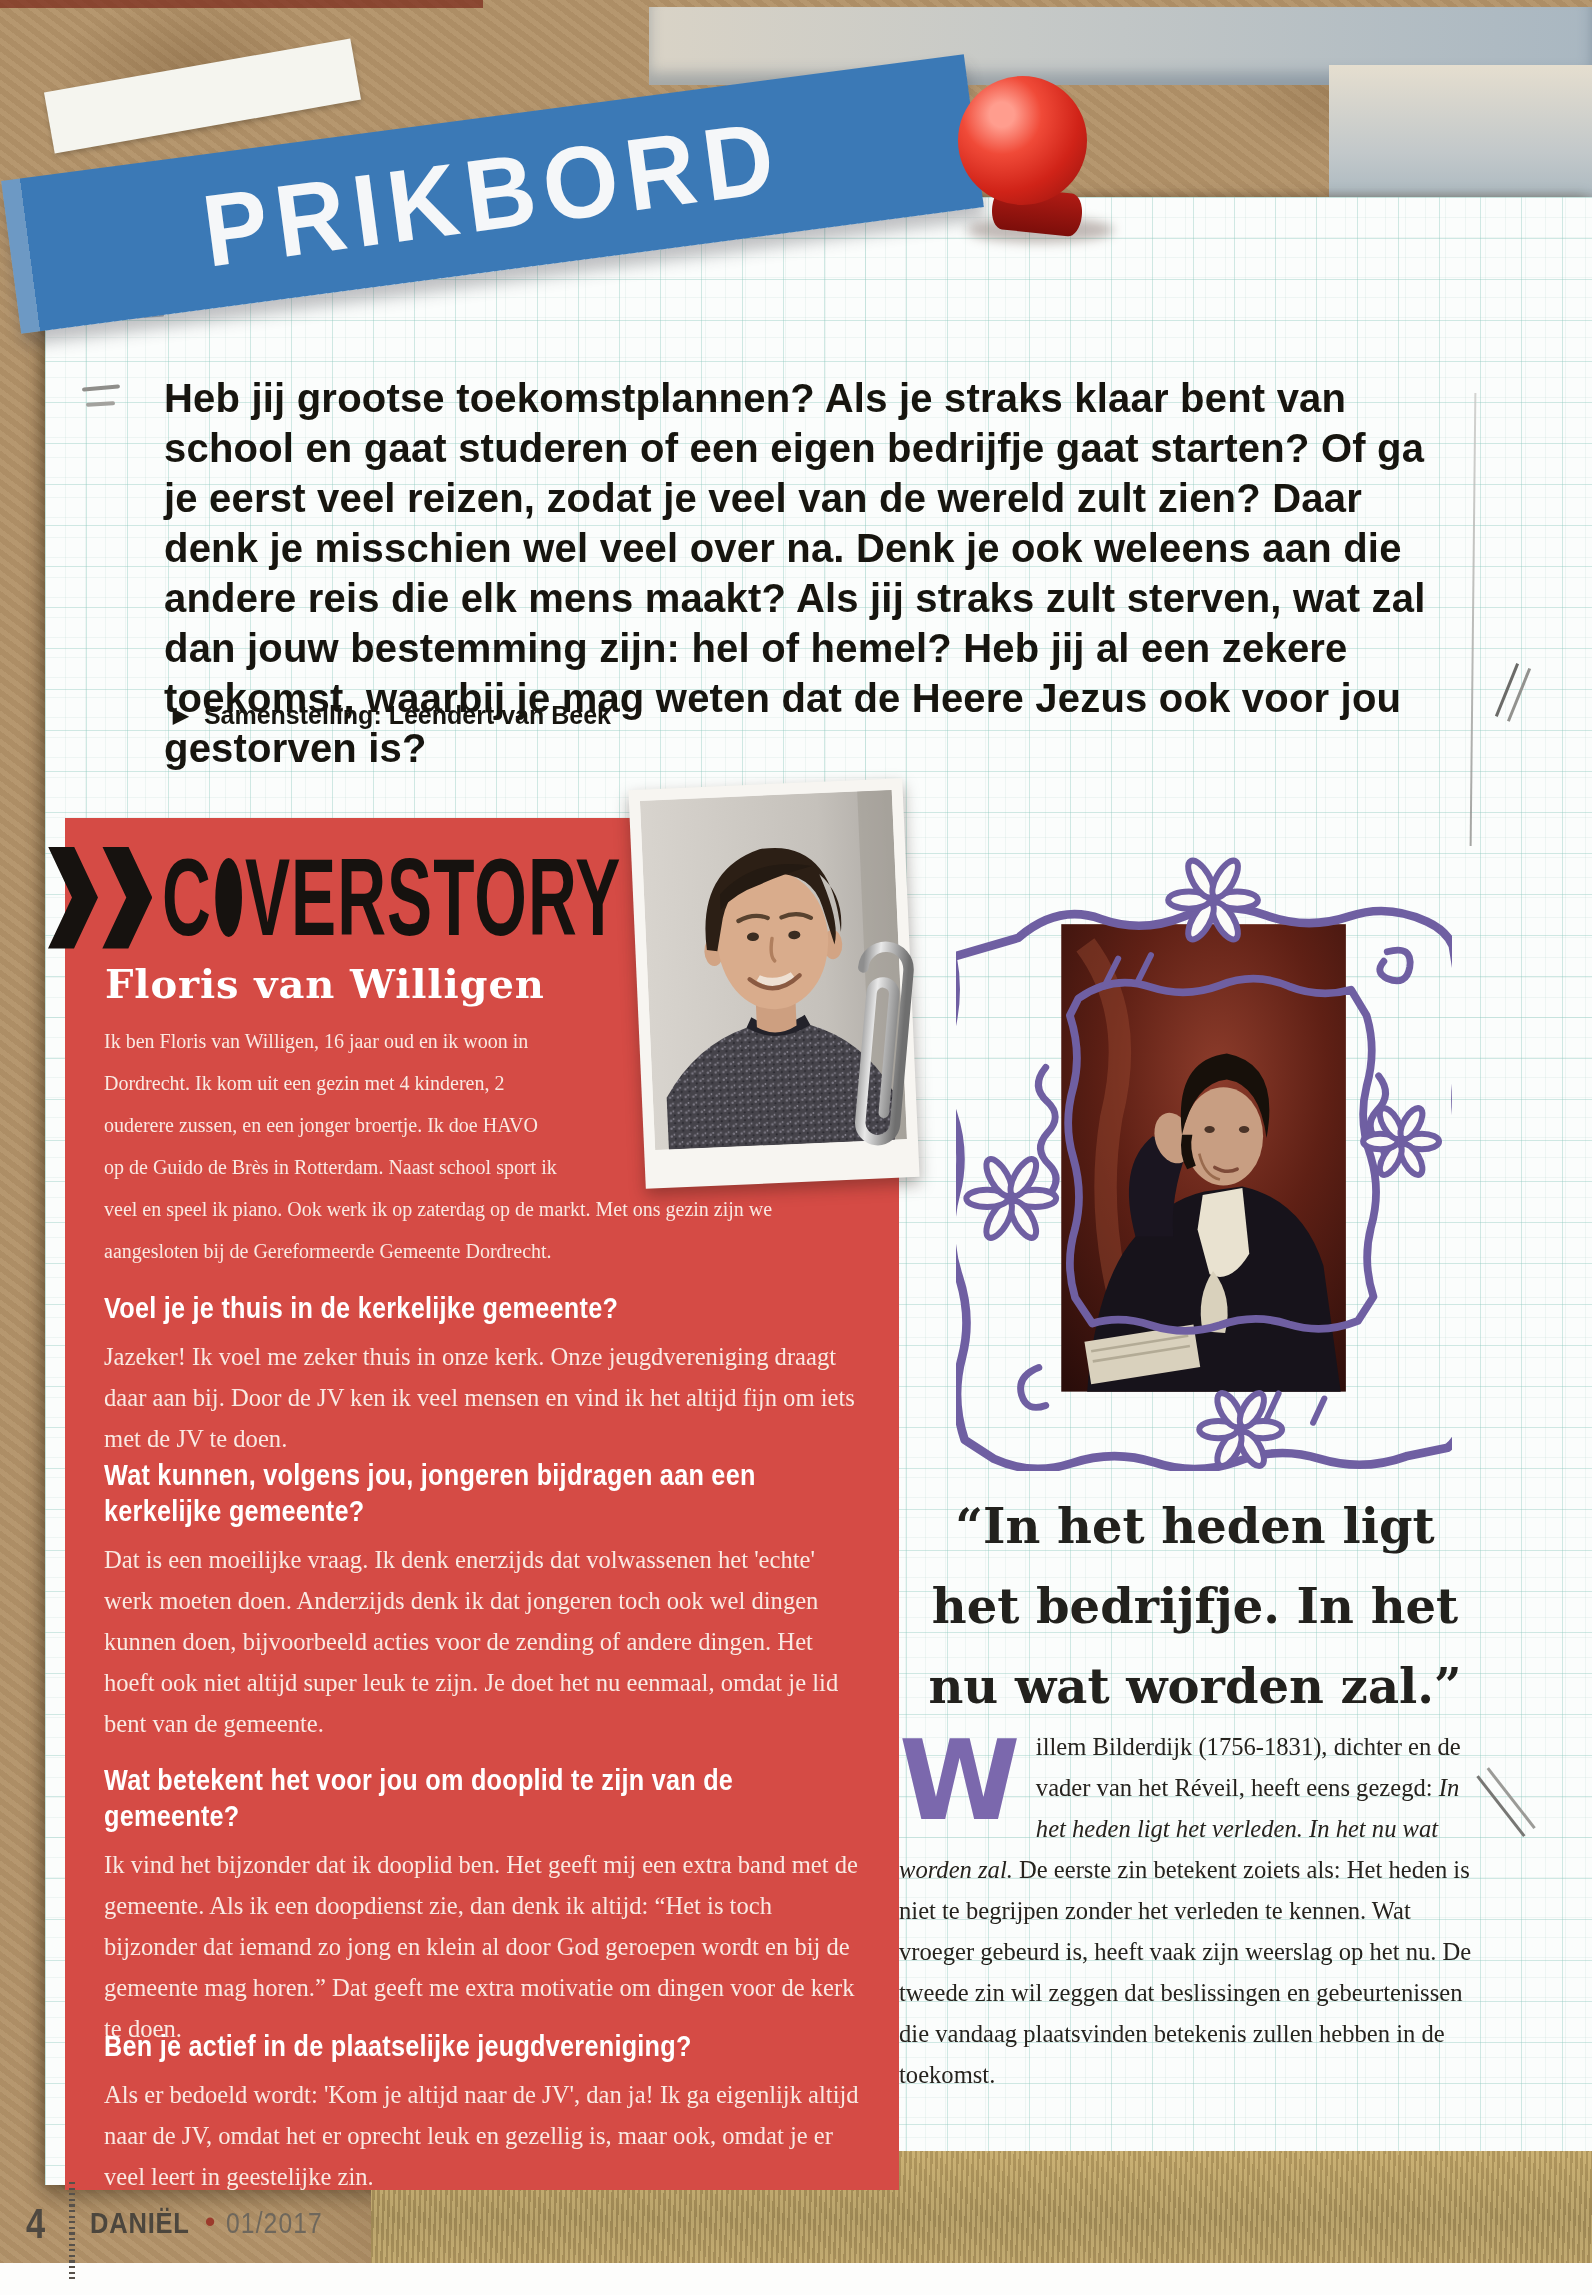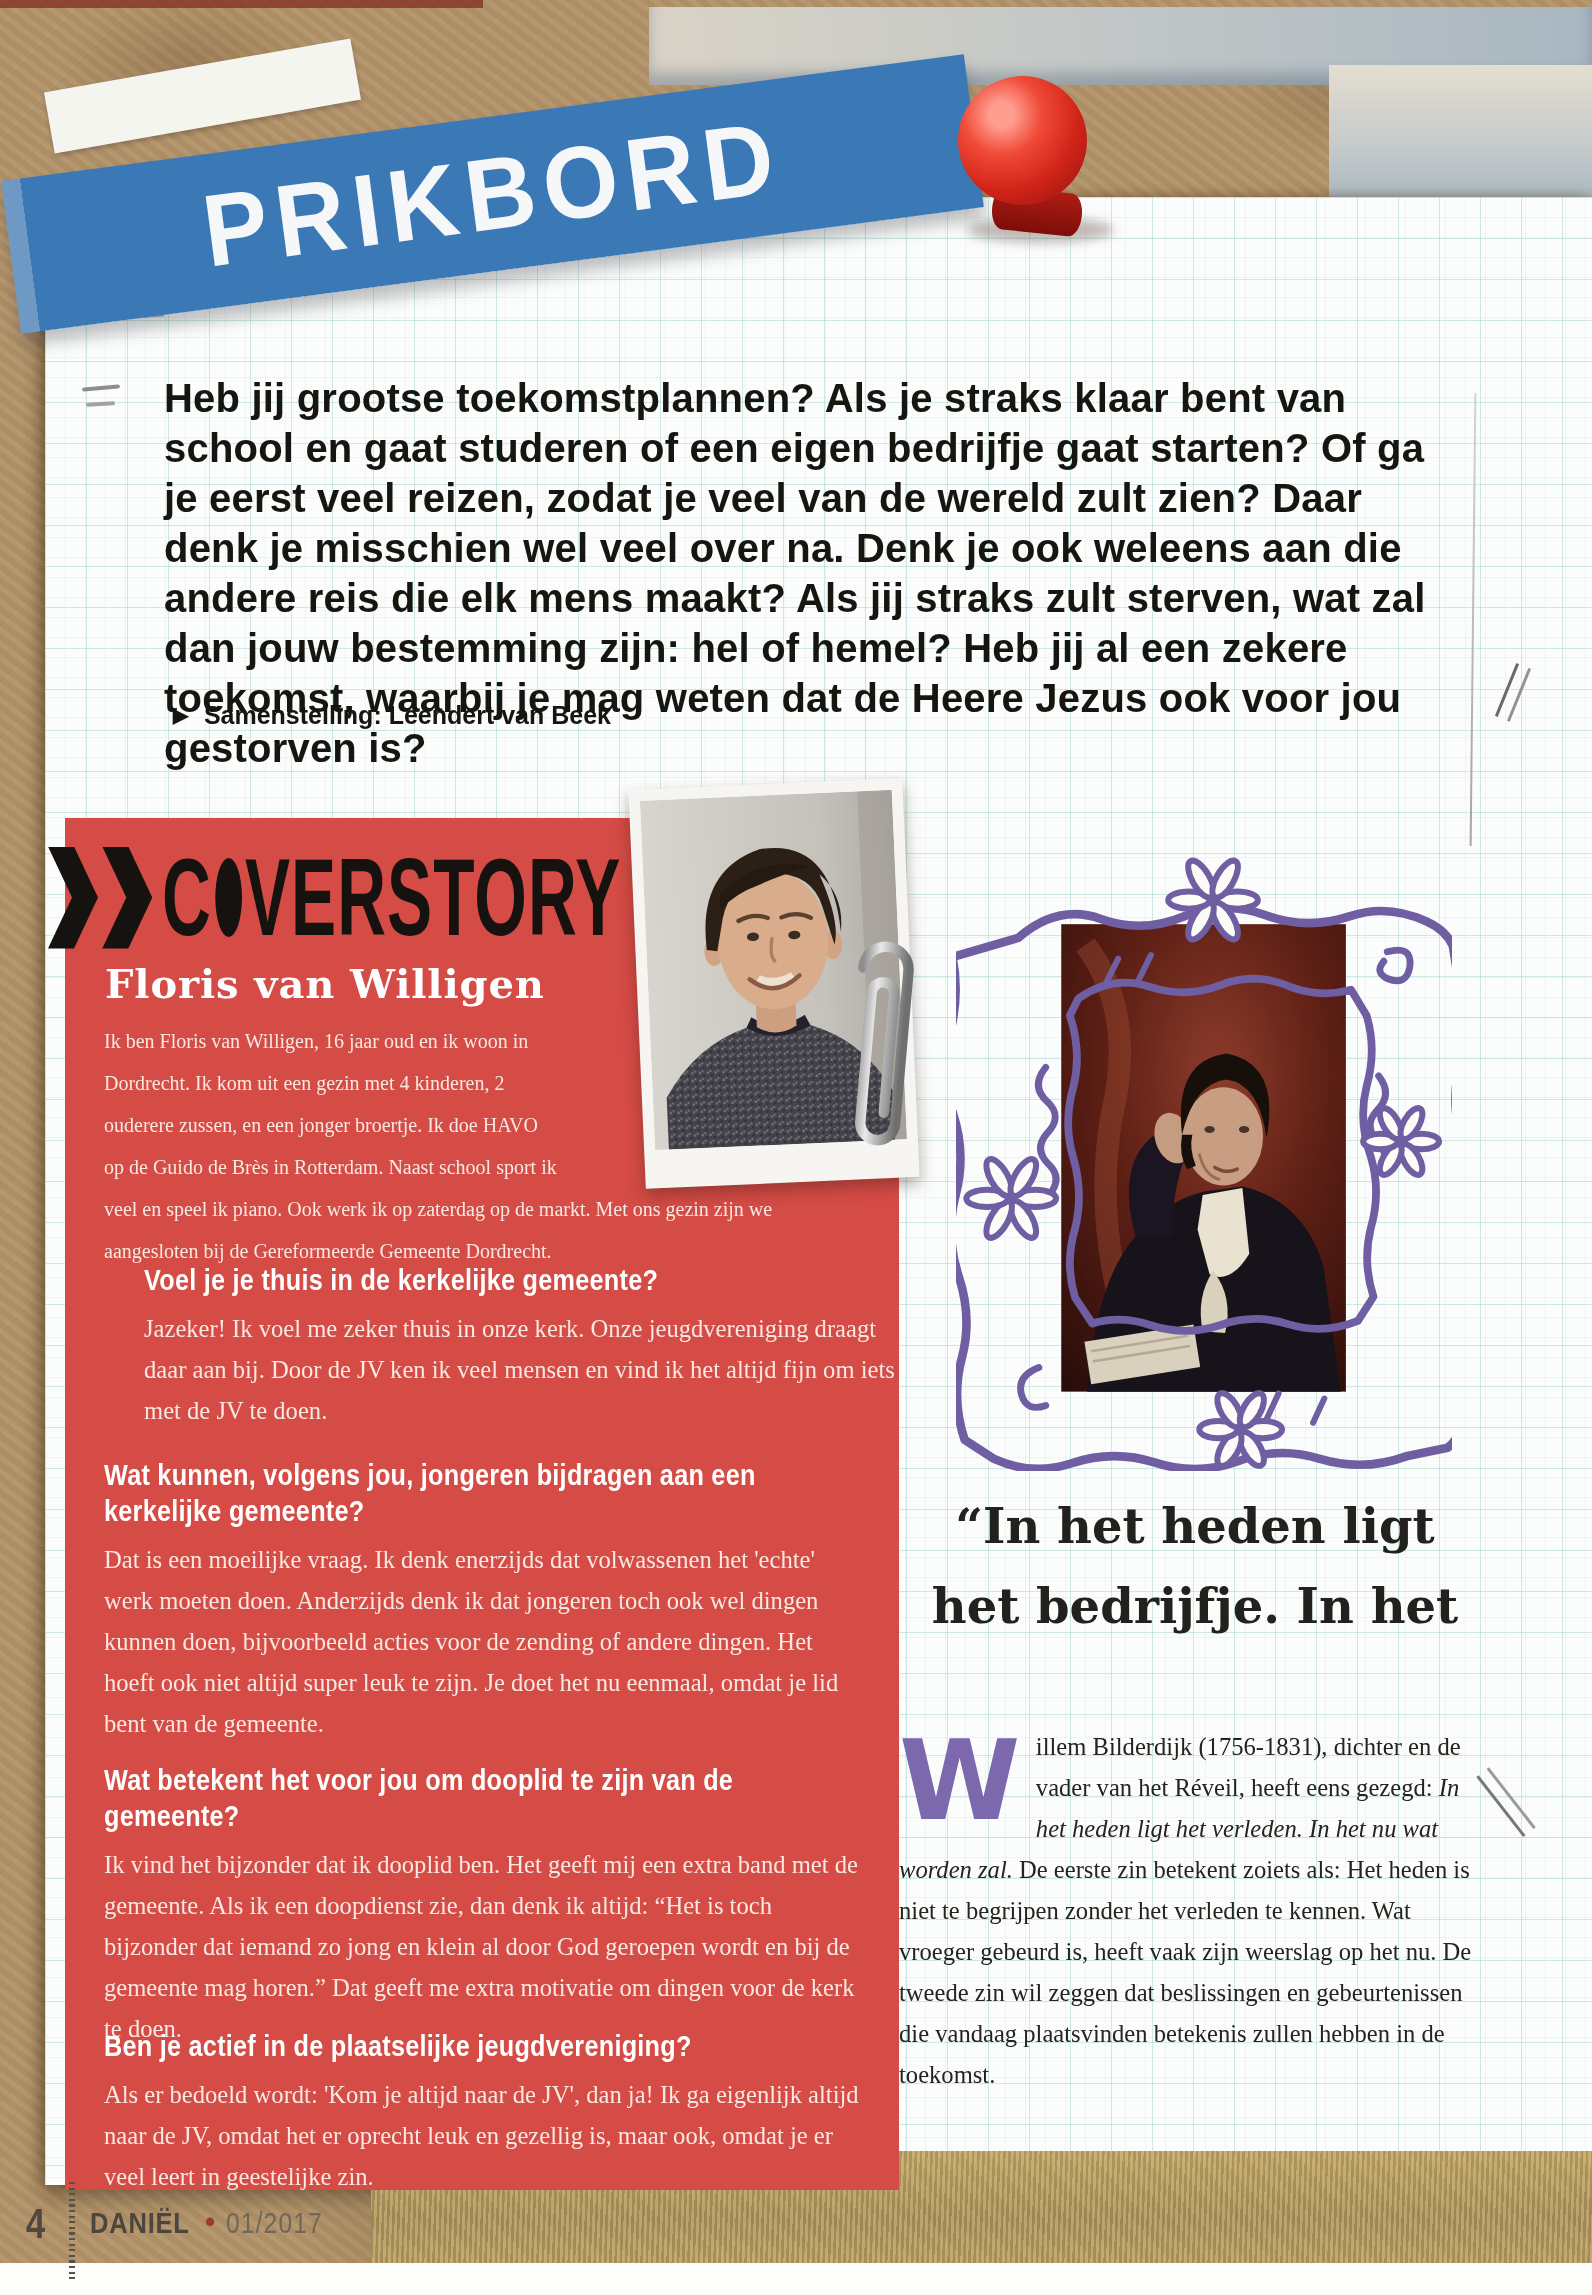--- a/index.html
+++ b/index.html
@@ -69,21 +69,21 @@
   .o-fill{display:inline-block;width:43px;height:79px;background:#16120f;border-radius:50%;margin:0 5.2px;}
   .cs-name{left:105px;top:960px;font-family:"DejaVu Serif",serif;font-size:40px;font-weight:600;
     color:#ffffff;letter-spacing:0.9px;z-index:6;}
   .cs-intro{left:104px;top:1020px;width:758px;font-family:"Liberation Serif",serif;
     font-size:20px;line-height:42px;color:#f9e9e2;z-index:6;}
   .photo-spacer{float:right;width:300px;height:140px;}
   .qa{left:104px;width:759px;z-index:6;}
   .qa .q{font-size:29px;font-weight:800;color:#ffffff;line-height:36px;width:872px;
     transform:scaleX(.87);transform-origin:left;margin:0 0 10.4px 0;letter-spacing:0.3px;}
   .qa .a{font-family:Liberation Serif, serif;font-size:24.6px;line-height:41px;color:#f9e9e2;width:758px;}
-  .qa1{top:1262px;margin-left:40px;} .qa2{top:1457px;} .qa3{top:1762px;} .qa4{top:2028px;}
+  .qa1{top:1290px;} .qa2{top:1457px;} .qa3{top:1762px;} .qa4{top:2028px;}
   .qa4 .a{line-height:41px;}
   
   .polaroid{left:637px;top:784px;width:274px;height:399px;background:#f7f5f1;
     transform:rotate(-2.5deg);box-shadow:0 7px 15.5px rgba(40,20,15,.35);z-index:7;}
   .polaroid svg{position:absolute;left:11.2px;top:11.2px;}
   .paperclip{left:813px;top:932px;width:129px;height:266px;transform:rotate(5deg);z-index:8;}
   
   .frame{left:956px;top:850px;width:496px;height:621px;z-index:6;}
   
   .pull-quote{left:908px;top:1486px;width:574px;text-align:center;font-family:"DejaVu Serif",serif;
@@ -311,20 +311,21 @@
             <ellipse transform="rotate(300)" cx="26" cy="0" rx="22" ry="10"></ellipse>
           <circle r="7" fill="#6f5fa2" stroke="none"></circle>
         </g>
       </g>
     </svg>
   </div>
 
   <div class="abs pull-quote">
     <div>“In het heden ligt</div>
     <div>het bedrijfje. In het</div>
+    <div>nu wat worden zal.”</div>
   </div>
 
   <div class="abs article">
     <span class="dropcap">W</span><span>illem Bilderdijk (1756-1831), dichter en de vader van het Réveil, heeft eens gezegd: </span><span class="it">In het heden ligt het verleden. In het nu wat worden zal.</span><span> De eerste zin betekent zoiets als: Het heden is niet te begrijpen zonder het verleden te kennen. Wat vroeger gebeurd is, heeft vaak zijn weerslag op het nu. De tweede zin wil zeggen dat beslissingen en gebeurtenissen die vandaag plaatsvinden betekenis zullen hebben in de toekomst.</span>
   </div>
 
   <div class="abs scratch"></div>
   <div class="abs staple1"></div>
   <div class="abs staple2"></div>
 

